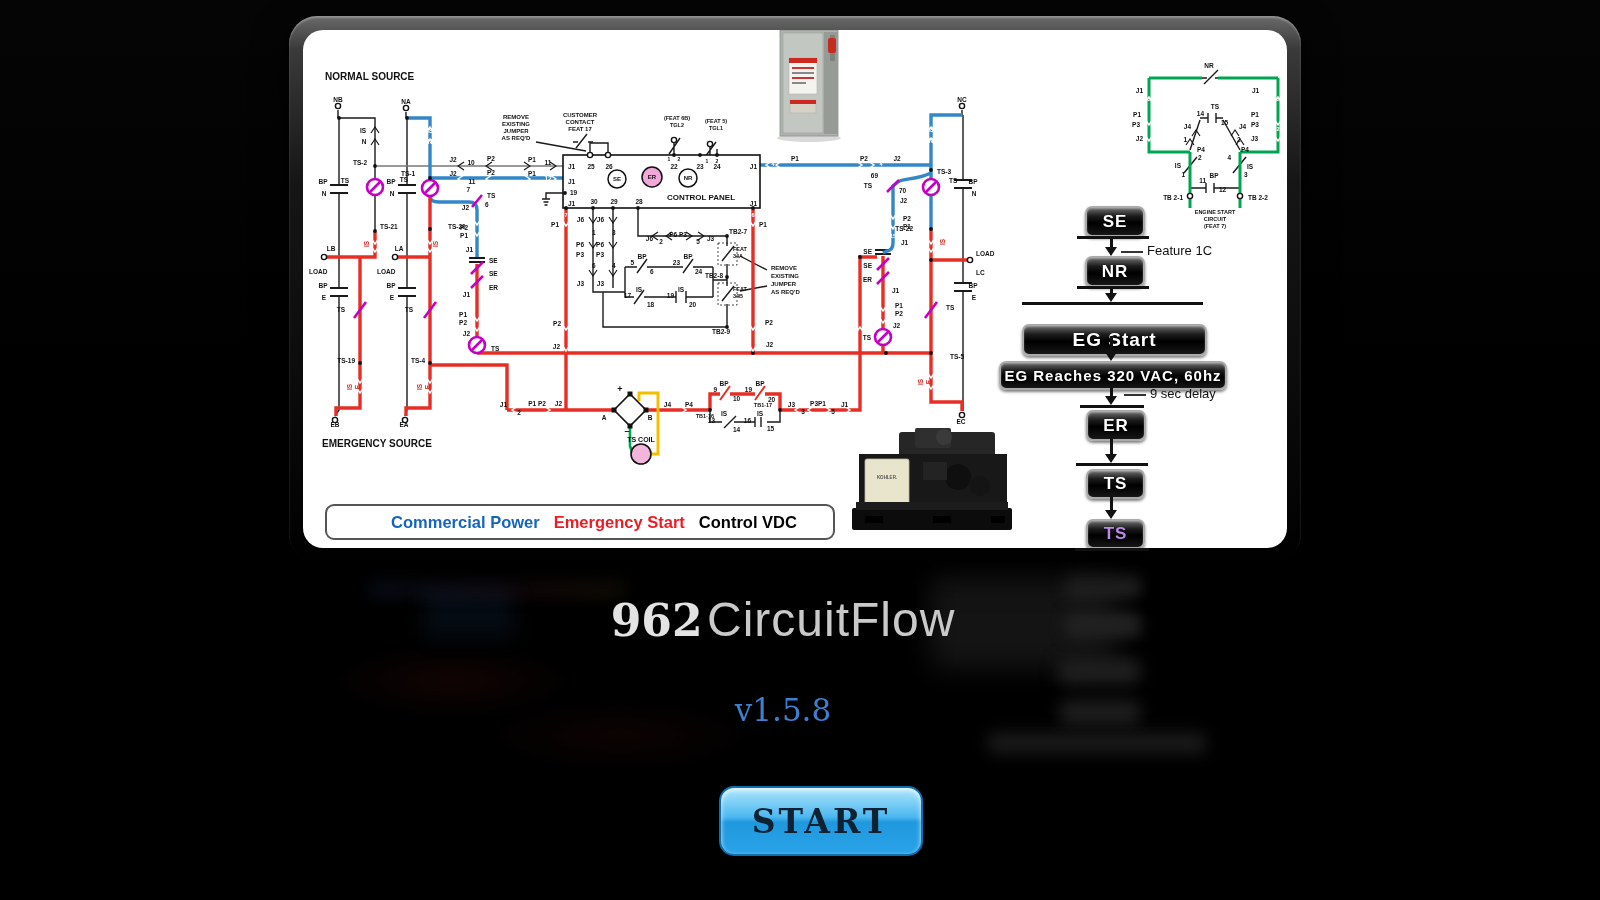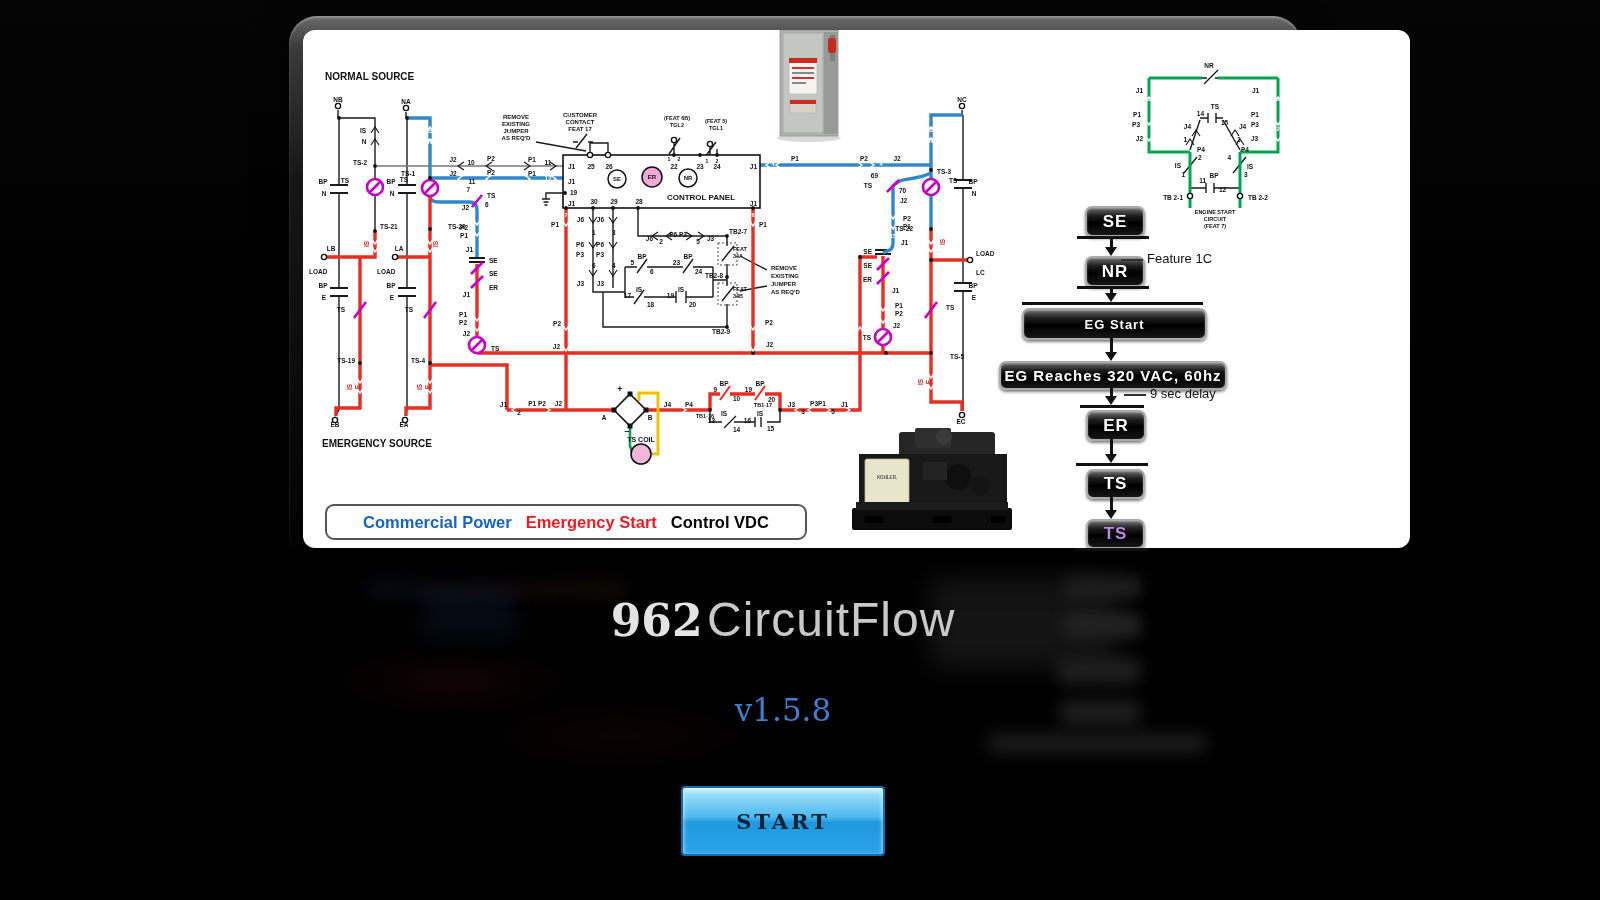--- a/index.html
+++ b/index.html
@@ -1,45 +1,45 @@
 <!DOCTYPE html>
 <html><head>
 <meta charset="utf-8">
 <style>
   html,body{margin:0;padding:0;background:#000;}
   .stage{position:relative;width:1600px;height:900px;background:linear-gradient(180deg,#050505,#000 40%);overflow:hidden;font-family:"Liberation Sans",sans-serif;}
   .frame{position:absolute;left:289px;top:16px;width:1012px;height:546px;border-radius:28px;
     background:linear-gradient(180deg,#6a6a6a 0%,#3a3a3a 6%,#161616 30%,#0a0a0a 70%,#000 100%);
     box-shadow:0 10px 35px rgba(0,0,0,.9), inset 0 2px 2px rgba(255,255,255,.28);}
-  .panel{position:absolute;left:303px;top:30px;width:1107px;height:518px;border-radius:12px;background:#fff;}
+  .panel{position:absolute;left:303px;top:30px;width:984px;height:518px;border-radius:20px;background:#fff;}
   .panel svg{position:absolute;left:0;top:0;}
   .legend{position:absolute;left:325px;top:504px;width:478px;height:32px;border:2px solid #555;border-radius:9px;
-    background:#fff;display:flex;align-items:center;justify-content:center;gap:14px;font-weight:bold;font-size:16.5px;}
+    background:#fff;display:flex;align-items:center;justify-content:center;gap:14px;font-weight:bold;font-size:16.5px;padding-left:28px;}
   
   .fbox{position:absolute;border:2px solid #aaa;border-radius:7px;color:#fff;display:flex;align-items:center;justify-content:center;
     background:linear-gradient(180deg,#6b6b6b 0%,#1c1c1c 30%,#000 55%,#161616 100%);
     box-shadow:0 2px 3px rgba(0,0,0,.5), inset 0 1px 2px rgba(255,255,255,.35);
     font-weight:bold;letter-spacing:1px;text-shadow:0 1px 2px #000;}
   .fline{position:absolute;height:3px;background:#111;}
   .fstem{position:absolute;width:2.5px;background:#111;}
   .fhead{position:absolute;width:0;height:0;border-left:6px solid transparent;border-right:6px solid transparent;border-top:9px solid #111;}
   .fannot{position:absolute;font-size:13px;color:#111;white-space:nowrap;}
   .fannot .dash{display:inline-block;width:22px;height:2px;background:#333;vertical-align:middle;margin-right:4px;}
   
   .refl{position:absolute;pointer-events:none;}
   
   .title{position:absolute;left:0;top:592px;width:1600px;text-align:center;transform:translateX(-17px);}
   .t962{font-family:"DejaVu Serif","Liberation Serif",serif;font-weight:bold;font-size:44px;color:#e3e3e3;}
   .tcf{font-family:"Liberation Sans",sans-serif;font-weight:400;font-size:48px;color:#c9c9c9;letter-spacing:1px;margin-top:32px;}
   .version{position:absolute;left:0;top:692px;width:1600px;text-align:center;transform:translateX(-17px);
     font-family:"DejaVu Serif","Liberation Serif",serif;font-size:31px;color:#3f7fd0;}
-  .startbtn{position:absolute;left:681px;top:786px;width:204px;height:70px;border-radius:4px;cursor:pointer;
+  .startbtn{position:absolute;left:719px;top:786px;width:204px;height:70px;border-radius:15px;cursor:pointer;
     background:linear-gradient(180deg,#aee6fc 0%,#4cb8f0 44%,#1f98de 52%,#2aa3e8 100%);
     border:2px solid #0f6fae;box-shadow:0 7px 14px rgba(0,0,0,.65), inset 0 2px 5px rgba(255,255,255,.8);
-    font-family:"DejaVu Serif","Liberation Serif",serif;font-weight:bold;font-size:21px;letter-spacing:3px;color:#0e2233;}
+    font-family:"DejaVu Serif","Liberation Serif",serif;font-weight:bold;font-size:33px;letter-spacing:3px;color:#0e2233;}
 </style>
 </head>
 <body>
 
 <div class="stage">
 
   <div class="refl">
     <div style="position:absolute;left:930px;top:568px;width:185px;height:100px;background:#141414;border-radius:12px;filter:blur(13px);"></div>
     <div style="position:absolute;left:1065px;top:572px;width:76px;height:26px;background:#232323;border-radius:6px;filter:blur(7px);"></div>
     <div style="position:absolute;left:1065px;top:612px;width:76px;height:26px;background:#212121;border-radius:6px;filter:blur(7px);"></div>
@@ -562,42 +562,42 @@
       <span style="color: rgb(21, 101, 192);">Commercial Power</span>
       <span style="color: rgb(237, 28, 36);">Emergency Start</span>
       <span style="color: #000000;">Control VDC</span>
     </div>
 
   <div id="flow">
       <div class="fbox" style="left: 1085px; top: 206px; width: 56px; height: 27px; font-size: 17px;">SE</div>
       <div class="fline" style="left: 1077px; top: 236px; width: 72px;"></div>
       <div class="fbox" style="left: 1085px; top: 256px; width: 56px; height: 27px; font-size: 17px;">NR</div>
       <div class="fline" style="left: 1077px; top: 286px; width: 72px;"></div>
-      <div class="fbox" style="left: 1022px; top: 308px; width: 181px; height: 28px; font-size: 13px;">EG Start</div>
+      <div class="fbox" style="left: 1022px; top: 324px; width: 181px; height: 28px; font-size: 19px;">EG Start</div>
       <div class="fline" style="left: 1022px; top: 302px; width: 181px;"></div>
       <div class="fbox" style="left: 999px; top: 361px; width: 224px; height: 25px; font-size: 15px;">EG Reaches 320 VAC, 60hz</div>
       <div class="fbox" style="left: 1086px; top: 410px; width: 56px; height: 27px; font-size: 17px;">ER</div>
       <div class="fline" style="left: 1080px; top: 405px; width: 64px;"></div>
       <div class="fbox" style="left: 1086px; top: 469px; width: 55px; height: 26px; font-size: 17px;">TS</div>
       <div class="fline" style="left: 1076px; top: 463px; width: 72px;"></div>
       <div class="fbox" style="left: 1086px; top: 519px; width: 55px; height: 26px; font-size: 17px; color: rgb(187, 138, 230);">TS</div>
       <div class="fline" style="left: 1075px; top: 548px; width: 74px;"></div>
       <div class="fstem" style="left: 1110px; top: 238px; height: 10px;"></div>
       <div class="fhead" style="left: 1105px; top: 247px;"></div>
       <div class="fstem" style="left: 1110px; top: 288px; height: 6px;"></div>
       <div class="fhead" style="left: 1105px; top: 293px;"></div>
       <div class="fstem" style="left: 1110px; top: 336px; height: 17px;"></div>
       <div class="fhead" style="left: 1105px; top: 352px;"></div>
       <div class="fstem" style="left: 1110px; top: 386px; height: 11px;"></div>
       <div class="fhead" style="left: 1105px; top: 396px;"></div>
       <div class="fstem" style="left: 1110px; top: 437px; height: 18px;"></div>
       <div class="fhead" style="left: 1105px; top: 454px;"></div>
       <div class="fstem" style="left: 1110px; top: 495px; height: 16px;"></div>
       <div class="fhead" style="left: 1105px; top: 510px;"></div>
-      <div class="fannot" style="left: 1121px; top: 251px;"><span class="dash"></span><span>Feature 1C</span></div>
+      <div class="fannot" style="left: 1121px; top: 243px;"><span class="dash"></span><span>Feature 1C</span></div>
       <div class="fannot" style="left: 1124px; top: 386px;"><span class="dash"></span><span>9 sec delay</span></div>
     </div>
 
   <div class="title">
     <span class="t962">962</span>
     <span class="tcf">CircuitFlow</span>
   </div>
   <div class="version">v1.5.8</div>
   <button class="startbtn">START</button>
 </div>

